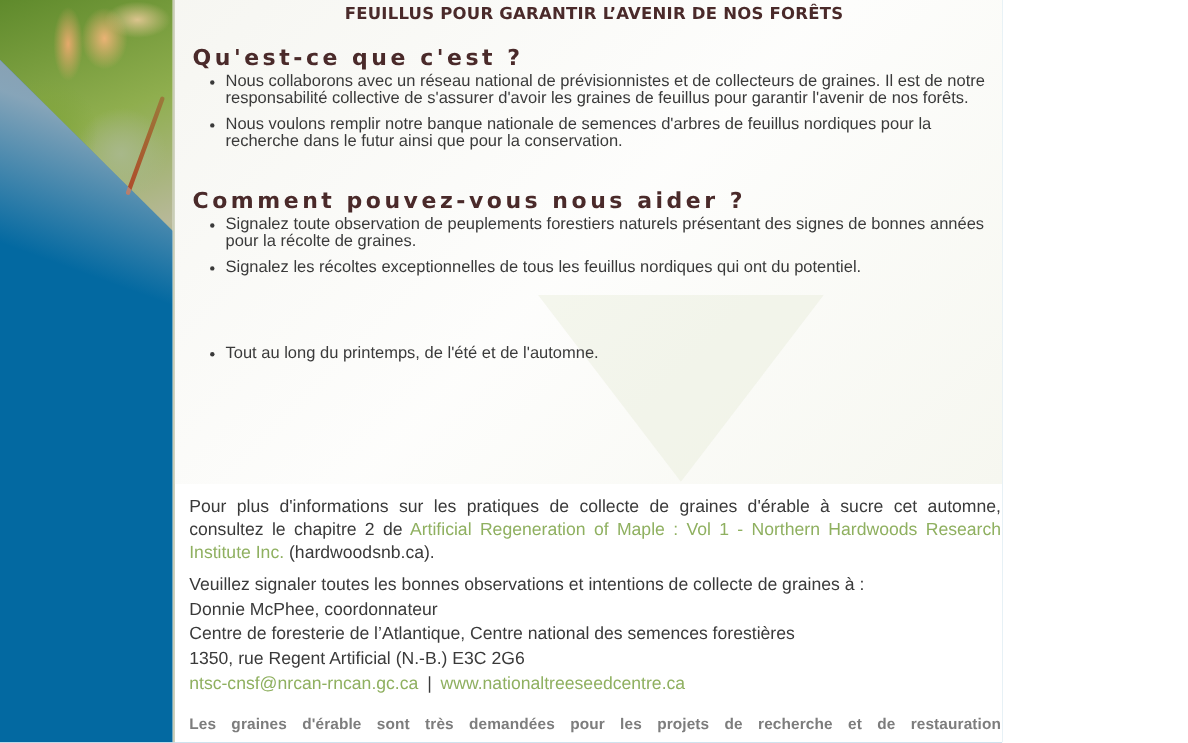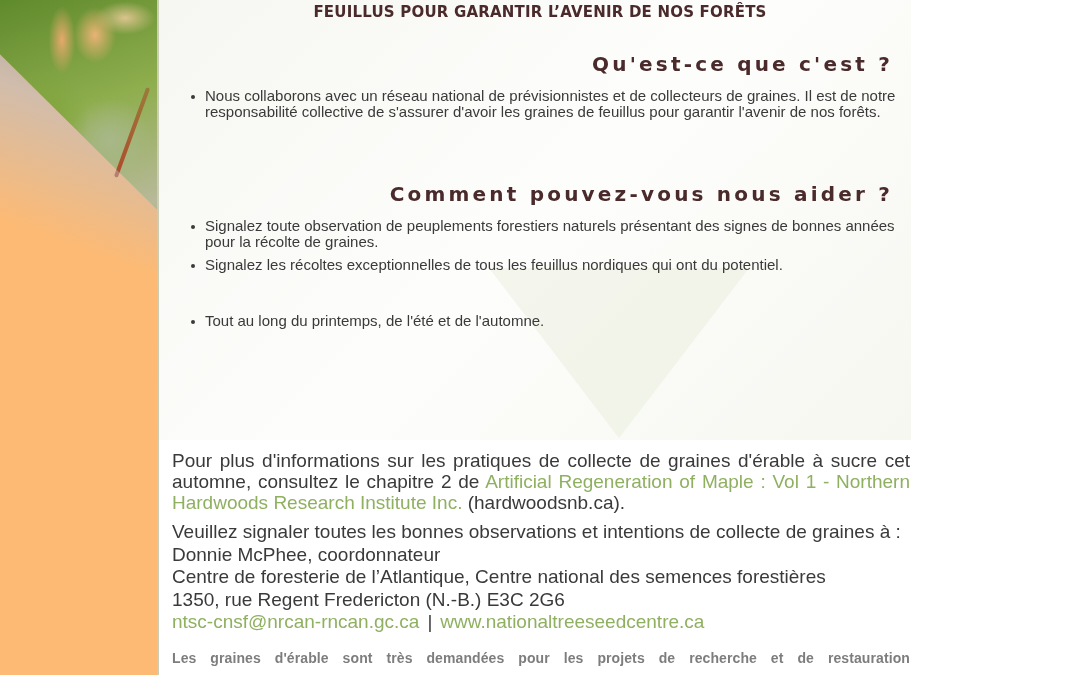--- a/index.html
+++ b/index.html
@@ -9,21 +9,21 @@
       height: 675px;
       overflow: hidden;
       background: #ffffff;
       font-family: "Liberation Sans", sans-serif;
     }
     .page {
       position: relative;
       width: 911px;
       height: 675px;
       overflow: hidden;
-      background: #fdba74;
+      background: #0369a1;
     }
 
     
     .side {
       position: absolute;
       top: 0;
       height: 675px;
       overflow: hidden;
     }
     .side-left { left: 0; width: 158px; }
@@ -122,28 +122,27 @@
       color: #4a2a2a;
       letter-spacing: 0.2px;
     }
 
     .section {
       position: absolute;
       left: 16px;
       width: 730px;
     }
     .section h2 {
-      margin: 12px;
+      margin: 0;
       font-family: "DejaVu Sans", sans-serif;
       font-weight: bold;
       font-size: 20px;
       letter-spacing: 3.2px;
       color: #4a2a2a;
       line-height: 24px;
-      text-align: right;
     }
     .section ul {
       margin: 2px 0 0 0;
       padding-left: 30px;
       list-style: none;
     }
     .section li {
       position: relative;
       font-family: "Liberation Sans", sans-serif;
       font-size: 15px;
@@ -165,21 +164,21 @@
     }
     .section li.highlight::before { background: #3a3a3a; }
 
     .green-link { color: #8fb060; }
 
     .lower {
       position: absolute;
       left: 13px;
       width: 738px;
       font-family: "Liberation Sans", sans-serif;
-      font-size: 19px;
+      font-size: 16px;
       color: #3a3a3a;
     }
     .para-info {
       top: 452px;
       line-height: 21px;
       text-align: justify;
     }
     .contact {
       top: 523px;
       line-height: 22.5px;
@@ -216,20 +215,21 @@
   <div class="card">
     <div class="card-top"></div>
     <div class="watermark"></div>
 
     <div class="banner-title">FEUILLUS POUR GARANTIR L’AVENIR DE NOS FORÊTS</div>
 
     <div class="section" style="top:42px;">
       <h2>Qu'est-ce que c'est ?</h2>
       <ul>
         <li>Nous collaborons avec un réseau national de prévisionnistes et de collecteurs de graines. Il est de notre responsabilité collective de s'assurer d'avoir les graines de feuillus pour garantir l'avenir de nos forêts.</li>
+        <li>Nous voulons remplir notre banque nationale de semences d'arbres de feuillus nordiques pour la recherche dans le futur ainsi que pour la conservation.</li>
       </ul>
     </div>
 
     <div class="section" style="top:172px;">
       <h2>Comment pouvez-vous nous aider ?</h2>
       <ul>
         <li>Signalez toute observation de peuplements forestiers naturels présentant des signes de bonnes années pour la récolte de graines.</li>
         <li>Signalez les récoltes exceptionnelles de tous les feuillus nordiques qui ont du potentiel.</li>
       </ul>
     </div>
@@ -241,19 +241,19 @@
     </div>
 
     <div class="lower para-info">
       <span>Pour plus d'informations sur les pratiques de collecte de graines d'érable à sucre cet automne, consultez le chapitre 2 de </span><span class="green-link">Artificial Regeneration of Maple : Vol 1 - Northern Hardwoods Research Institute Inc.</span><span> (hardwoodsnb.ca).</span>
     </div>
 
     <div class="lower contact">
       <span class="line">Veuillez signaler toutes les bonnes observations et intentions de collecte de graines à :</span>
       <span class="line">Donnie McPhee, coordonnateur</span>
       <span class="line">Centre de foresterie de l’Atlantique, Centre national des semences forestières</span>
-      <span class="line">1350, rue Regent Fredericton (N.-B.) E3C 2G6</span>
+      <span class="line">1350, rue Regent Artificial (N.-B.) E3C 2G6</span>
       <span class="line"><span class="green-link">ntsc-cnsf@nrcan-rncan.gc.ca</span><span class="sep">|</span><span class="green-link">www.nationaltreeseedcentre.ca</span></span>
     </div>
 
     <div class="lower closing">Les graines d'érable sont très demandées pour les projets de recherche et de restauration</div>
   </div>
 </div>
 
 </body></html>

